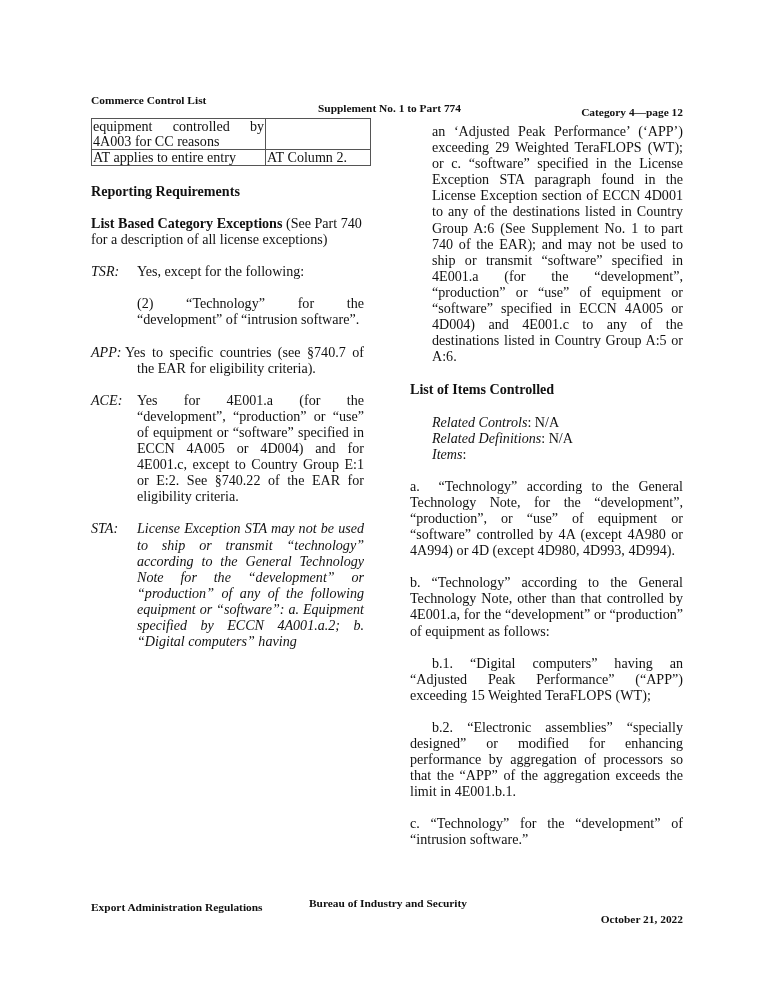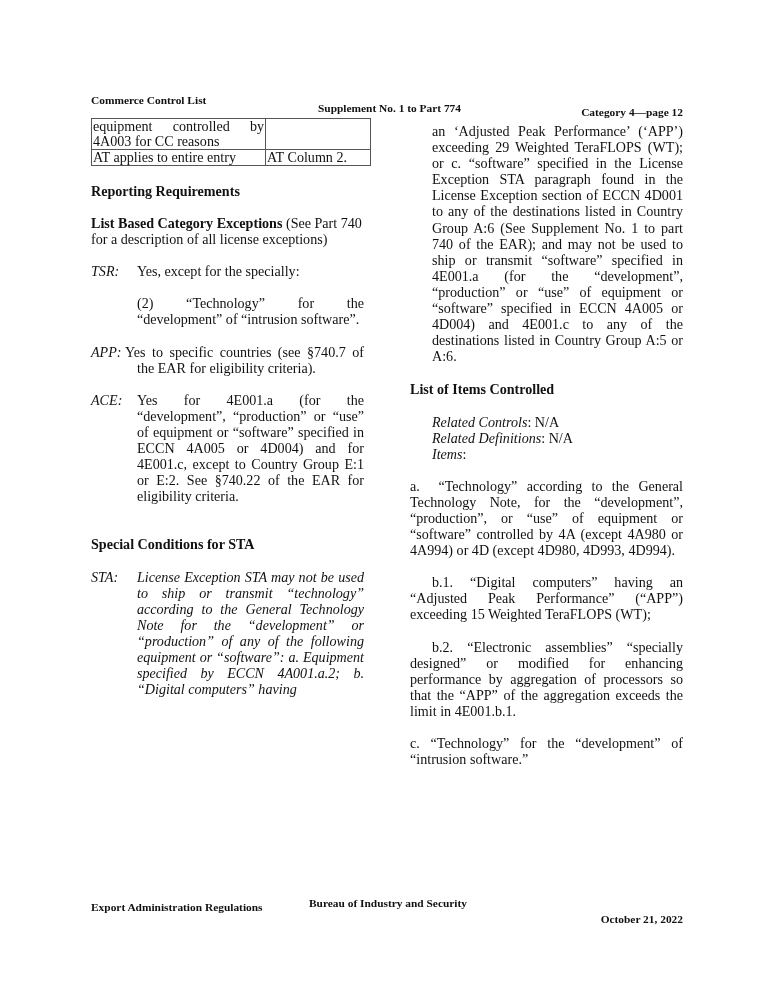--- a/index.html
+++ b/index.html
@@ -69,35 +69,34 @@
     </tr>
   </tbody>
     </table>
 
   <p class="heading" style="margin-top:17px;">Reporting Requirements</p>
 
   <p class="sec"><span class="heading">List Based Category Exceptions</span><span> (See Part 740 for a description of all license exceptions)</span></p>
 
   <div class="le-row sec">
     <span class="le-label"><span>TSR</span>:</span>
-    <p>Yes, except for the specially:</p>
+    <p>Yes, except for the following:</p>
     <p class="just indent-para">(2) “Technology” for the “development” of “intrusion software”.</p>
   </div>
 
   <div class="le-row sec">
     <span class="le-label"><span>APP</span>:</span>
     <p class="just" style="text-indent:-12px;">Yes to specific countries (see §740.7 of the EAR for eligibility criteria).</p>
   </div>
 
   <div class="le-row sec">
     <span class="le-label"><span>ACE</span>:</span>
     <p class="just">Yes for 4E001.a (for the “development”, “production” or “use” of equipment or “software” specified in ECCN 4A005 or 4D004) and for 4E001.c, except to Country Group E:1 or E:2. See §740.22 of the EAR for eligibility criteria.</p>
   </div>
 
-  <p class="heading" style="margin-top:32px;">Special Conditions for STA</p>
 
   <div class="le-row sec">
     <span class="le-label"><span>STA</span>:</span>
     <p class="just-full">License Exception STA may not be used to ship or transmit “technology” according to the General Technology Note for the “development” or “production” of any of the following equipment or “software”: a. Equipment specified by ECCN 4A001.a.2; b. “Digital computers” having</p>
   </div>
 </div>
 
 <div class="col col-right">
   <div style="padding-left:22px;">
     <p class="just">an ‘Adjusted Peak Performance’ (‘APP’) exceeding 29 Weighted TeraFLOPS (WT); or c. “software” specified in the License Exception STA paragraph found in the License Exception section of ECCN 4D001 to any of the destinations listed in Country Group A:6 (See Supplement No. 1 to part 740 of the EAR); and may not be used to ship or transmit “software” specified in 4E001.a (for the “development”, “production” or “use” of equipment or “software” specified in ECCN 4A005 or 4D004) and 4E001.c to any of the destinations listed in Country Group A:5 or A:6.</p>
@@ -105,20 +104,21 @@
 
   <p class="heading" style="margin-top:17px;">List of Items Controlled</p>
 
   <div class="rel sec">
     <p><span class="ital">Related Controls</span><span>: N/A</span></p>
     <p><span class="ital">Related Definitions</span><span>: N/A</span></p>
     <p><span class="ital">Items</span><span>:</span></p>
   </div>
 
   <p class="just sec">a.&nbsp; “Technology” according to the General Technology Note, for the “development”, “production”, or “use” of equipment or “software” controlled by 4A (except 4A980 or 4A994) or 4D (except 4D980, 4D993, 4D994).</p>
+  <p class="just sec">b. “Technology” according to the General Technology Note, other than that controlled by 4E001.a, for the “development” or “production” of equipment as follows:</p>
   <p class="just sec sub-indent">b.1. “Digital computers” having an “Adjusted Peak Performance” (“APP”) exceeding 15 Weighted TeraFLOPS (WT);</p>
   <p class="just sec sub-indent">b.2. “Electronic assemblies” “specially designed” or modified for enhancing performance by aggregation of processors so that the “APP” of the aggregation exceeds the limit in 4E001.b.1.</p>
   <p class="just sec">c. “Technology” for the “development” of “intrusion software.”</p>
 </div>
 
 <div class="page-footer">
   <span class="hdr-left">Export Administration Regulations</span>
   <span class="ftr-mid">Bureau of Industry and Security</span>
   <span class="hdr-right">October 21, 2022</span>
 </div>

